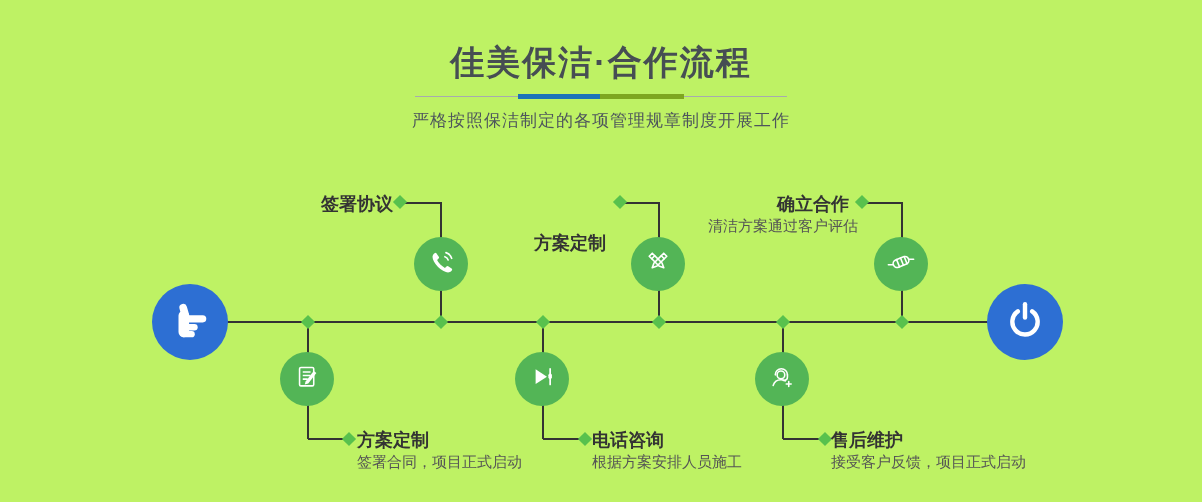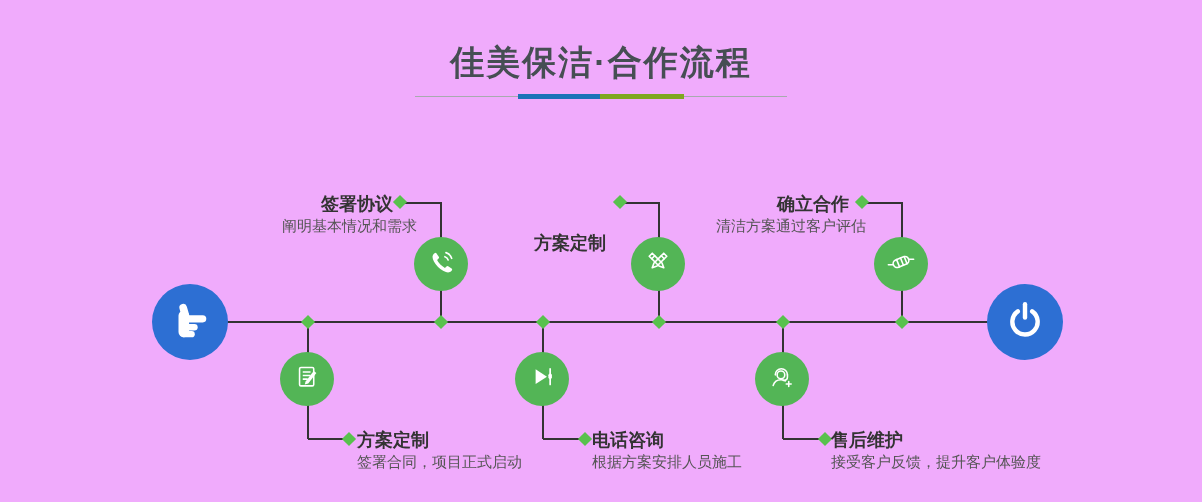--- a/index.html
+++ b/index.html
@@ -1,17 +1,17 @@
 <!DOCTYPE html>
 <html><head>
 <meta charset="utf-8">
 <style>
   * { margin:0; padding:0; box-sizing:border-box; }
   body { background:#fff; font-family:"Liberation Sans","DejaVu Sans",sans-serif; }
-  .stage { position:relative; width:1202px; height:502px; background:#f0abfc; overflow:hidden; }
+  .stage { position:relative; width:1202px; height:502px; background:#bef264; overflow:hidden; }
 
   
   .page-title { position:absolute; top:40px; left:0; width:100%; text-align:center;
     font-size:34px; font-weight:bold; color:#464e53; letter-spacing:2px; }
   .divider { position:absolute; top:93px; left:50%; transform:translateX(-50%);
     width:372px; height:8px; }
   .divider .hairline { position:absolute; top:3px; left:0; width:100%; height:1px; background:#a7abae; }
   .divider .accent { position:absolute; top:1px; left:50%; transform:translateX(-50%);
     width:166px; height:5px; display:flex; }
   .divider .accent .blue  { width:82px; height:5px; background:#1a73b8; }
@@ -38,20 +38,21 @@
 <div class="stage">
 
   <div class="page-title">佳美保洁·合作流程</div>
   <div class="divider">
     <div class="hairline"></div>
     <div class="accent">
       <div class="blue"></div>
       <div class="green"></div>
     </div>
   </div>
+  <div class="page-subtitle">严格按照保洁制定的各项管理规章制度开展工作</div>
 
   <div class="hline" style="left:206px;top:321px;width:792px;"></div>
 
   <div class="vline" style="left:440px;top:202px;height:120px;"></div>
   <div class="vline" style="left:658px;top:202px;height:120px;"></div>
   <div class="vline" style="left:901px;top:202px;height:120px;"></div>
 
   <div class="vline" style="left:307px;top:322px;height:117px;"></div>
   <div class="vline" style="left:542px;top:322px;height:117px;"></div>
   <div class="vline" style="left:782px;top:322px;height:117px;"></div>
@@ -170,29 +171,28 @@
           <path d="M14.5 21 a8.6 8.6 0 0 1 17.2 0"></path>
           <path d="M31.7 21 v3 q0 5 -6 5"></path>
           <path d="M11.5 36 q2.5-8 11-8 q3.5 0 6 1.6"></path>
           <path d="M33.5 30.5 v7 M30 34 h7"></path>
         </g>
       </svg>
     </span>
   </div>
 
   <div class="step-title" style="right:809px;top:192px;">签署协议</div>
-  <div class="step-desc" style="right:785px;top:217px;">阐明基本情况和需求</div>
 
   <div class="step-title" style="right:596px;top:192px;margin-top:39px;">方案定制</div>
 
   <div class="step-title" style="right:353px;top:192px;">确立合作</div>
-  <div class="step-desc" style="right:336px;top:217px;text-align:right;">清洁方案通过客户评估</div>
+  <div class="step-desc" style="right:344px;top:217px;text-align:right;">清洁方案通过客户评估</div>
 
   <div class="step-title" style="left:357px;top:428px;">方案定制</div>
   <div class="step-desc" style="left:357px;top:453px;font-family:Liberation Mono, monospace;">签署合同，项目正式启动</div>
 
   <div class="step-title" style="left:592px;top:428px;">电话咨询</div>
   <div class="step-desc" style="left:592px;top:453px;">根据方案安排人员施工</div>
 
   <div class="step-title" style="left:831px;top:428px;">售后维护</div>
-  <div class="step-desc" style="left:831px;top:453px;">接受客户反馈，提升客户体验度</div>
+  <div class="step-desc" style="left:831px;top:453px;">接受客户反馈，项目正式启动</div>
 
 </div>
 
 </body></html>

